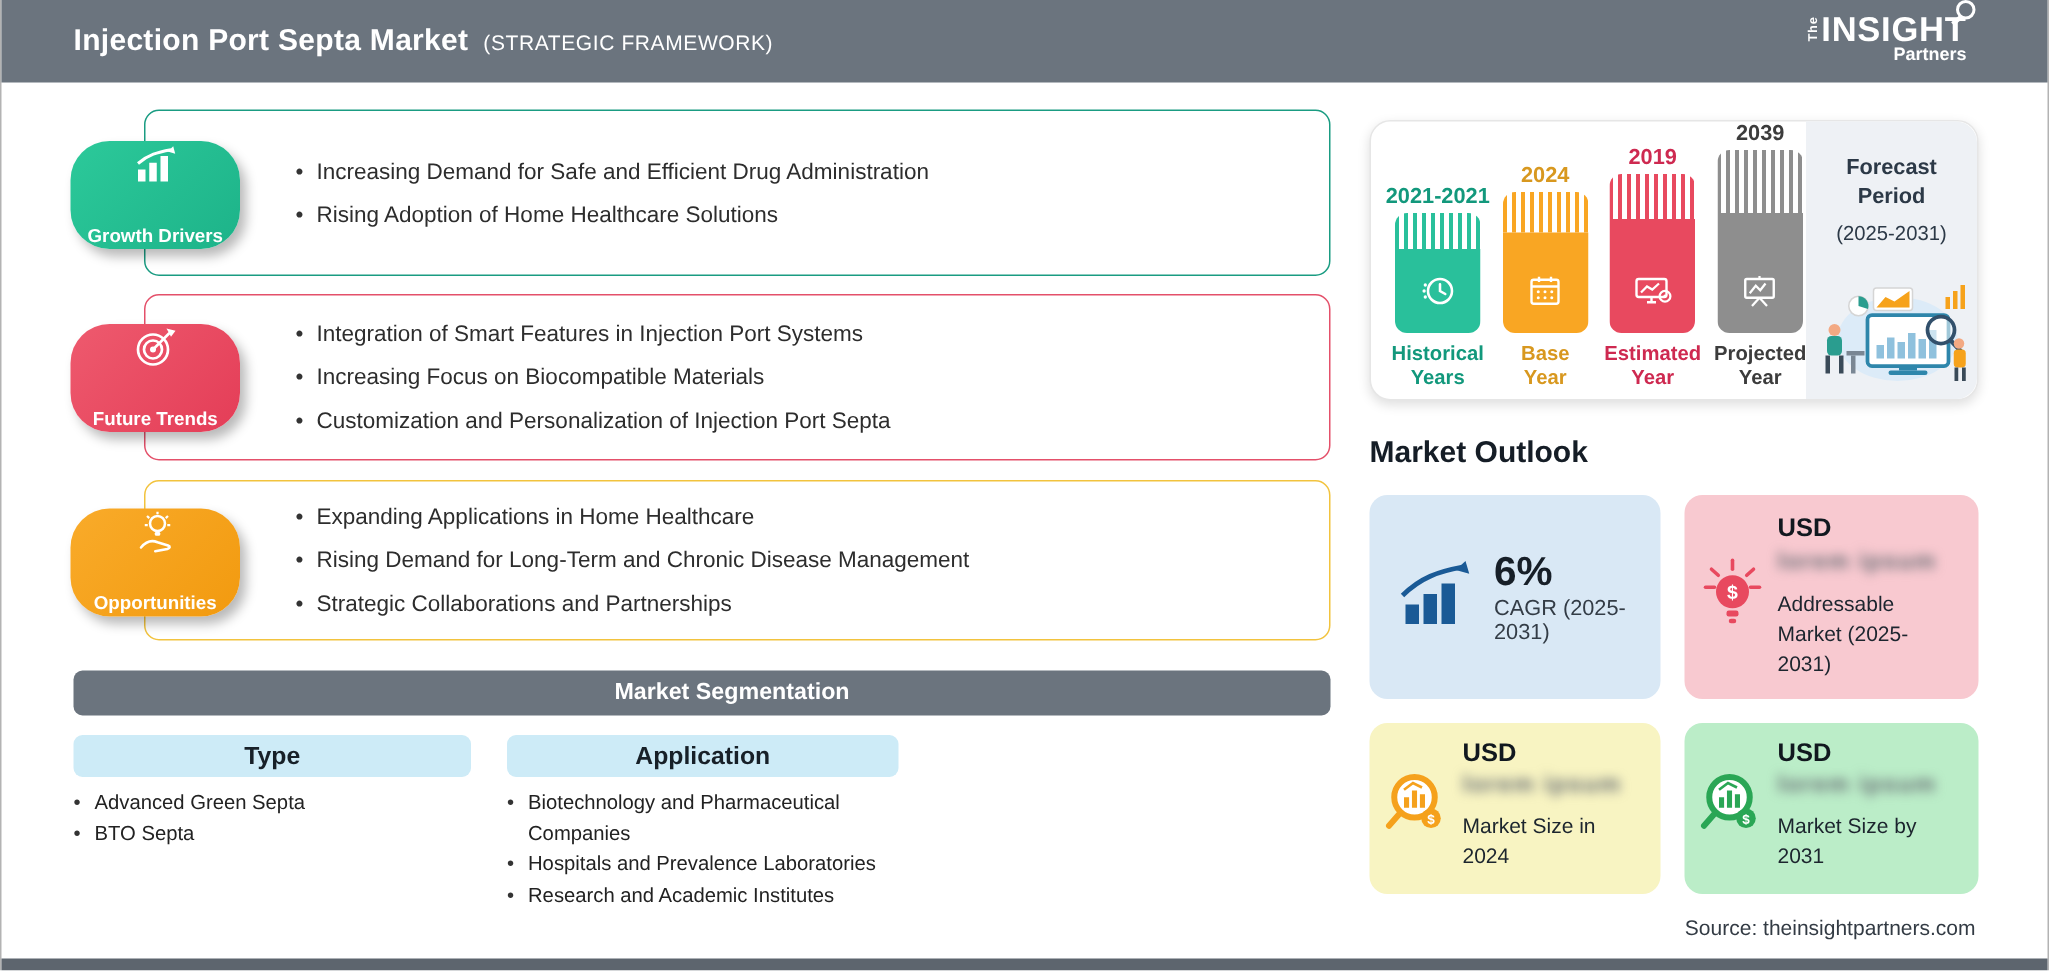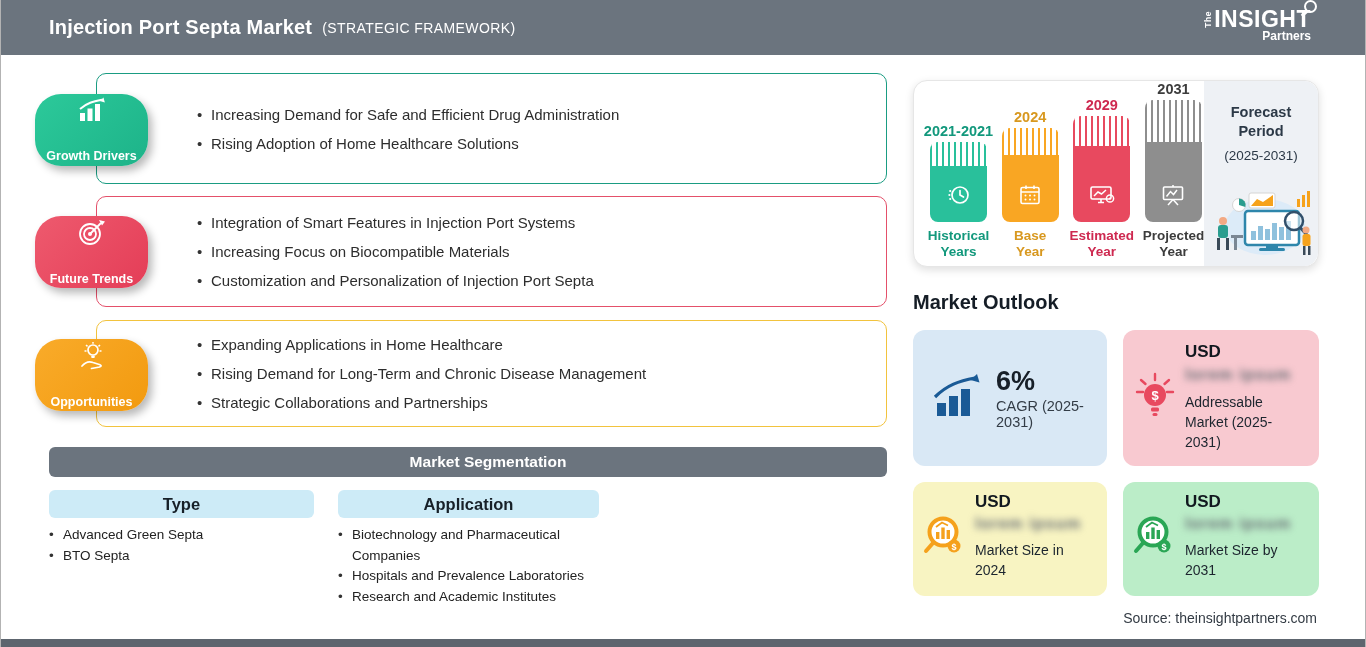--- a/index.html
+++ b/index.html
@@ -27,21 +27,21 @@
   
   .fbox { position:absolute; left:95px; width:791px; border-radius:10px; background:#fff; }
   .fbox-drivers { top:73px;  height:111px; border:1.5px solid #1a9c82; }
   .fbox-trends  { top:196px; height:111px; border:1.5px solid #e4506a; }
   .fbox-opps    { top:320px; height:107px; border:1.5px solid #f2c33e; }
   .fbox ul { list-style:none; height:100%; padding:0 24px 0 100px;
              display:flex; flex-direction:column; justify-content:center; gap:12px; }
   .fbox li { position:relative; padding-left:14px; font-size:15px; color:#2d2d2d; }
   .fbox li::before { content:"\2022"; position:absolute; left:0; color:#333; }
 
-  .badge { position:absolute; left:34px; width:113px; height:72px; border-radius:26px;
+  .badge { position:absolute; left:46px; width:113px; height:72px; border-radius:26px;
            display:flex; flex-direction:column; align-items:center; justify-content:center; gap:21px;
            color:#fff; z-index:3; box-shadow:4px 5px 8px rgba(0,0,0,.28); }
   .badge-drivers { top:94px;  background:linear-gradient(135deg,#2cc99a,#1db389); }
   .badge-trends  { top:216px; background:linear-gradient(135deg,#ee5a6e,#e43d57); }
   .badge-opps    { top:339px; background:linear-gradient(135deg,#f9ab2a,#f29a0f); }
   .badge-label { font-size:12.5px; font-weight:700; }
 
   
   .seg-bar { position:absolute; left:48px; top:447px; width:838px; height:30px; background:#6b747e;
              border-radius:6px; display:flex; align-items:center; justify-content:center; }
@@ -243,41 +243,41 @@
                   <circle cx="13" cy="16.5" r="1" fill="#fff"></circle>
                   <circle cx="17.5" cy="16.5" r="1" fill="#fff"></circle>
               </svg>
             </span>
           </div>
         </div>
         <span class="bar-label t-base">Base Year</span>
       </div>
 
       <div class="bar-col">
-        <span class="bar-year t-est">2029</span>
+        <span class="bar-year t-est">2019</span>
         <div class="bar h-est">
           <div class="bar-cap cap-est"></div>
           <div class="bar-solid fill-est">
             <span class="bar-ico">
               <svg width="28" height="24" viewBox="0 0 28 24">
                 <rect x="3" y="4" width="20" height="12" rx="1.5" stroke="#fff" stroke-width="1.6" fill="none"></rect>
                 <path d="M6 13 L10 9 L13.5 11 L18 7" stroke="#fff" stroke-width="1.5" fill="none"></path>
                 <circle cx="22" cy="15.5" r="3.6" stroke="#fff" stroke-width="1.5" fill="none"></circle>
                 <circle cx="22" cy="15.5" r="1.1" fill="#fff"></circle>
                 <line x1="10" y1="19.5" x2="16" y2="19.5" stroke="#fff" stroke-width="1.6"></line>
                 <line x1="13" y1="16" x2="13" y2="19.5" stroke="#fff" stroke-width="1.6"></line>
               </svg>
             </span>
           </div>
         </div>
         <span class="bar-label t-est">Estimated Year</span>
       </div>
 
       <div class="bar-col">
-        <span class="bar-year t-proj">2031</span>
+        <span class="bar-year t-proj">2039</span>
         <div class="bar h-proj">
           <div class="bar-cap cap-proj"></div>
           <div class="bar-solid fill-proj">
             <span class="bar-ico">
               <svg width="26" height="24" viewBox="0 0 26 24">
                 <rect x="3.5" y="4" width="19" height="12.5" rx="1" stroke="#fff" stroke-width="1.6" fill="none"></rect>
                 <path d="M6.5 13.5 L10.5 8.5 L13.5 11.5 L17 7" stroke="#fff" stroke-width="1.5" fill="none"></path>
                 <line x1="13" y1="2" x2="13" y2="4" stroke="#fff" stroke-width="1.5"></line>
                 <line x1="13" y1="16.5" x2="8" y2="22" stroke="#fff" stroke-width="1.5"></line>
                 <line x1="13" y1="16.5" x2="18" y2="22" stroke="#fff" stroke-width="1.5"></line>

